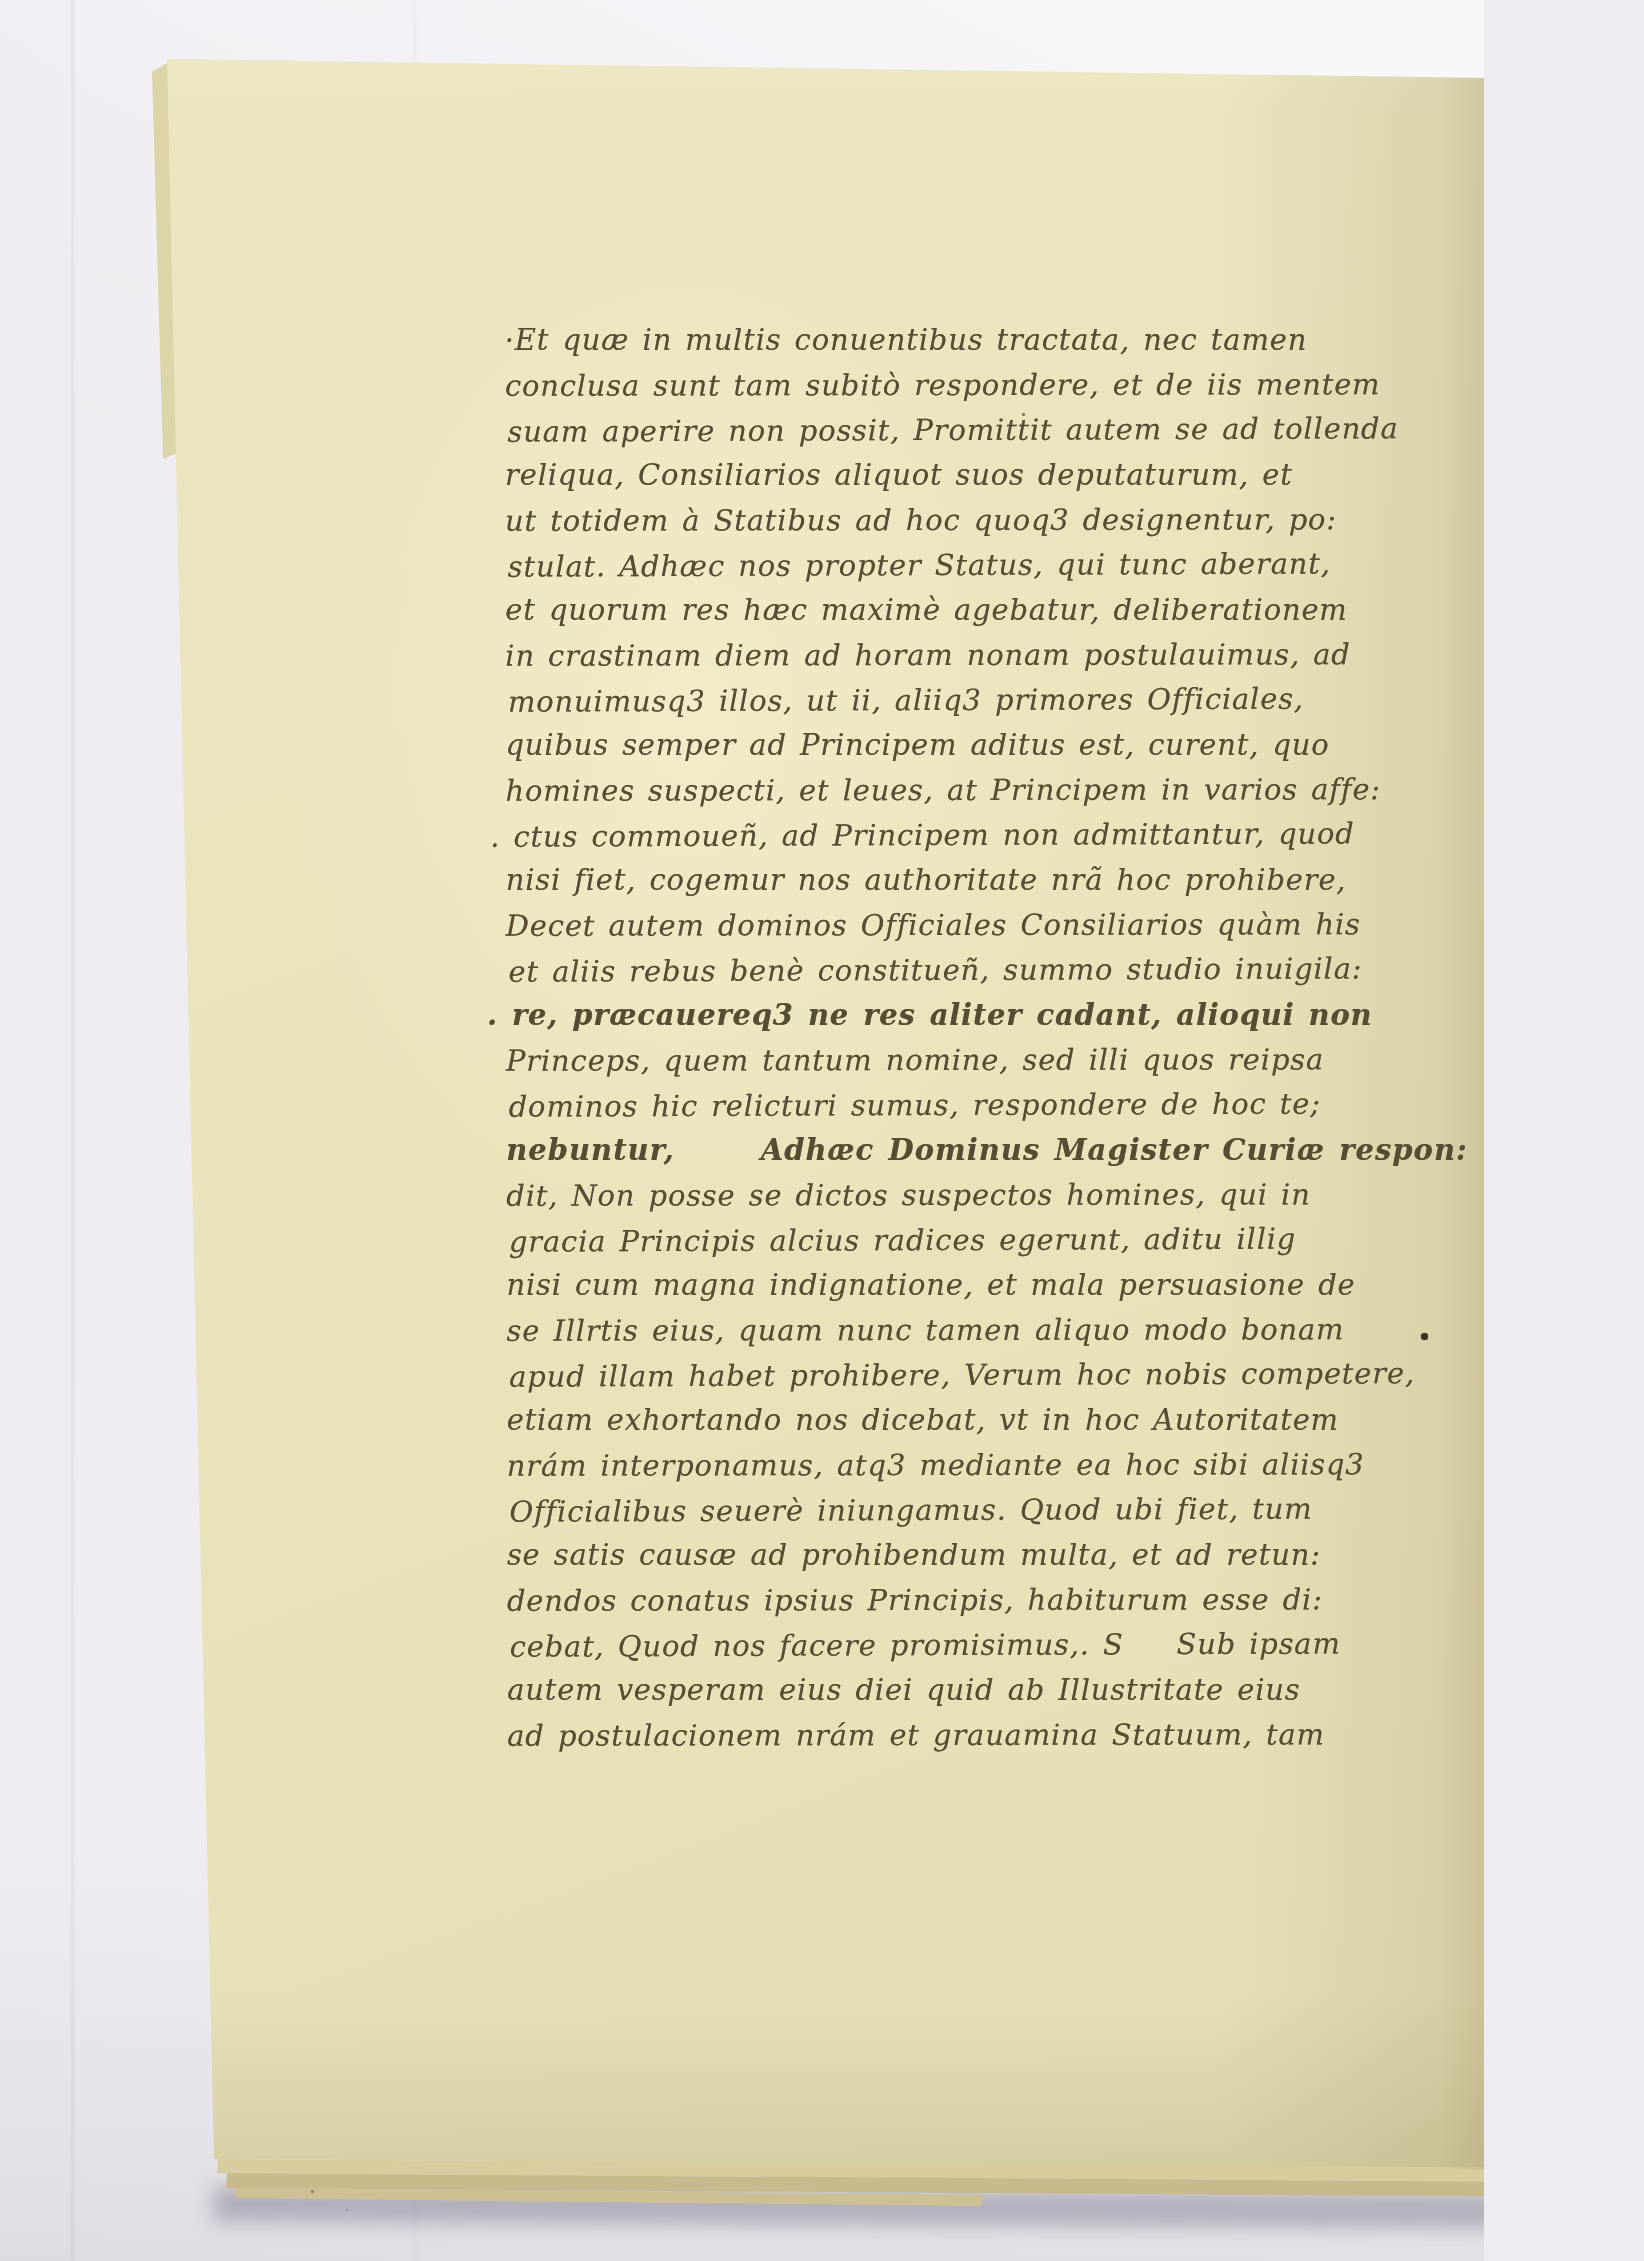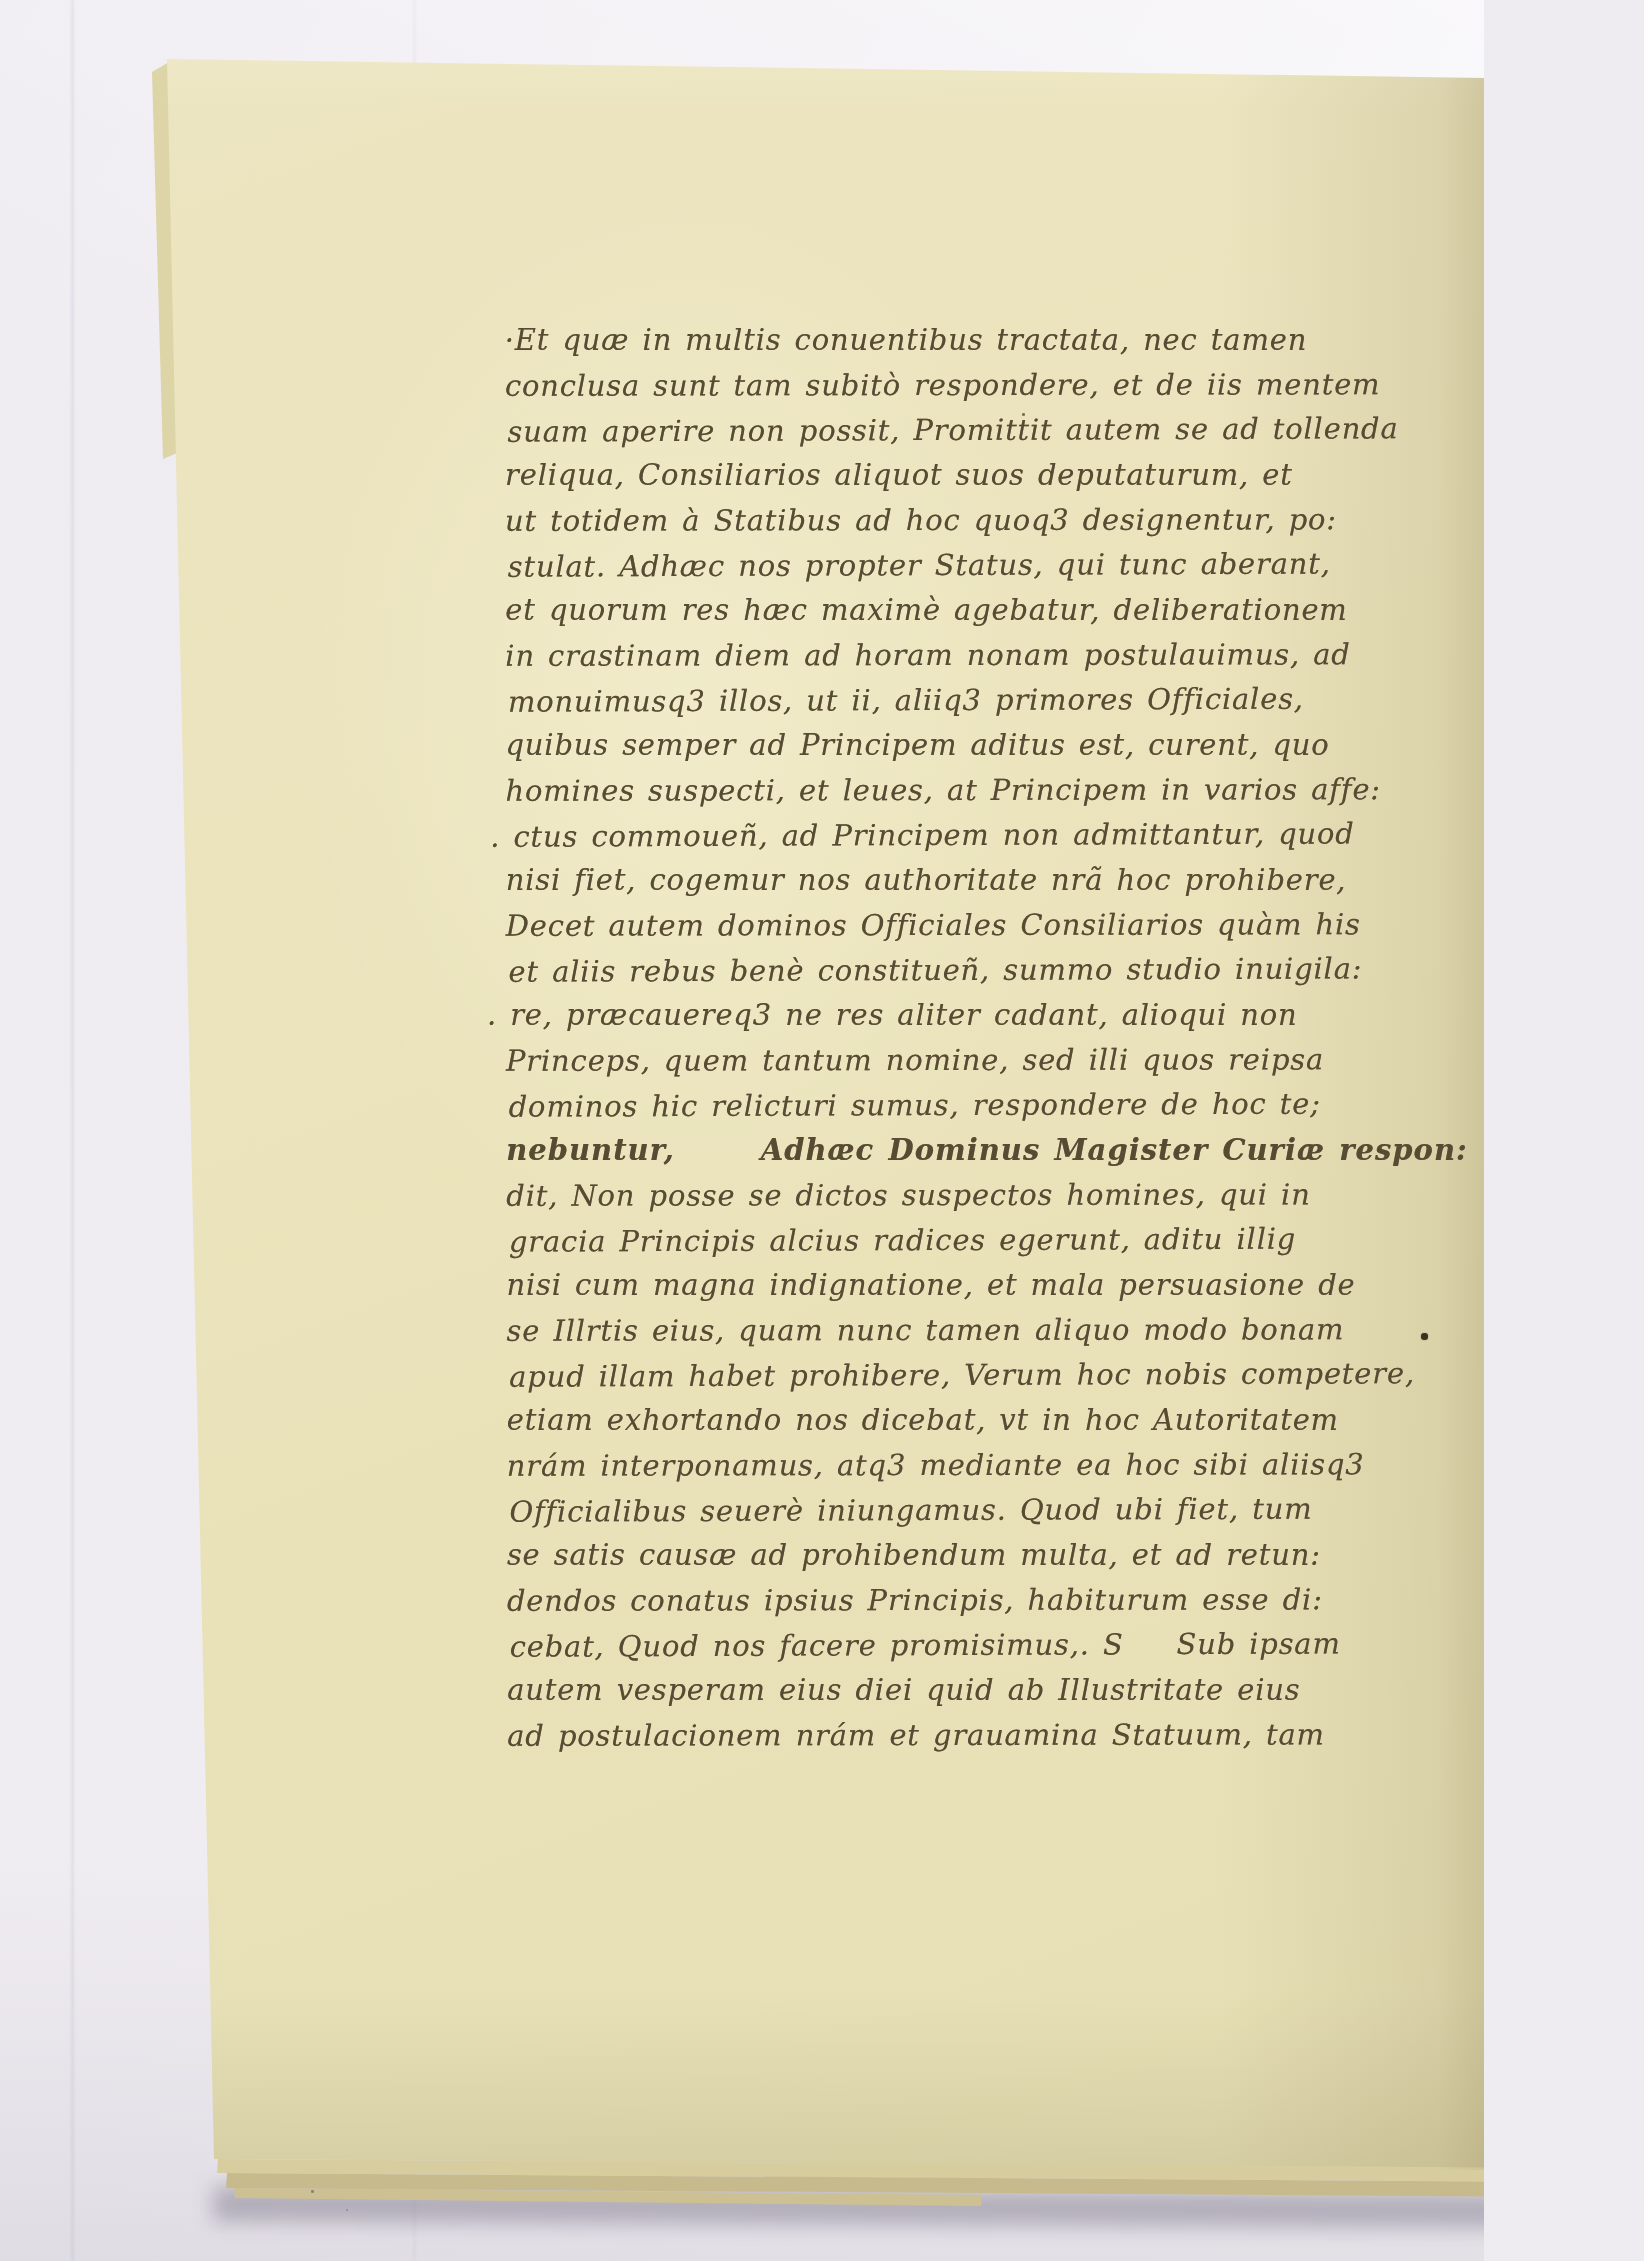--- a/index.html
+++ b/index.html
@@ -91,21 +91,21 @@
     letter-spacing:0.8px;
     word-spacing:3.2px;
     white-space:pre;
     text-shadow:0 0 0.5px rgba(88,75,51,0.55);
     transform:rotate(-0.1deg);
   }
   .ms-line{height:45px;}
   .ms-line:nth-child(3n){transform:rotate(-0.12deg) translateX(2.6px);}
   .ms-line:nth-child(3n+1){transform:rotate(0.1deg);}
   .ms-line:nth-child(12){margin-left:-18px;}
-  .ms-line:nth-child(16){margin-left:-19.4px;}
+  .ms-line:nth-child(16){margin-left:-19.4px;font-weight:bold;}
   .ms-line:nth-child(19){letter-spacing:1px;font-weight:bold;}
   
   .margin-note{
     position:absolute;left:1615px;top:554px;width:78px;
     color:#6c5d42;font-style:italic;font-size:22px;line-height:28.4px;
     transform:rotate(-9deg);letter-spacing:0.6px;white-space:pre;
     text-shadow:0 0 0.4px rgba(108,93,66,0.5);
   }
   .margin-note .l2{margin-left:-7.8px;}
   

